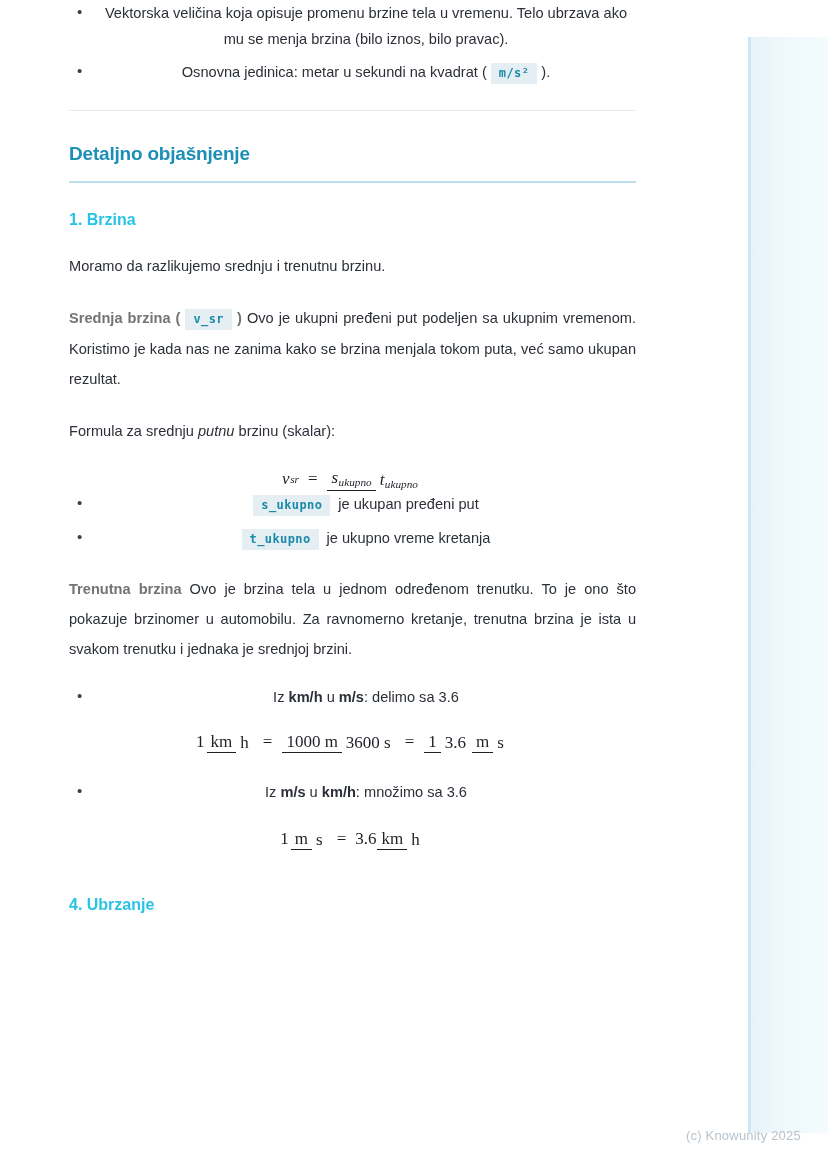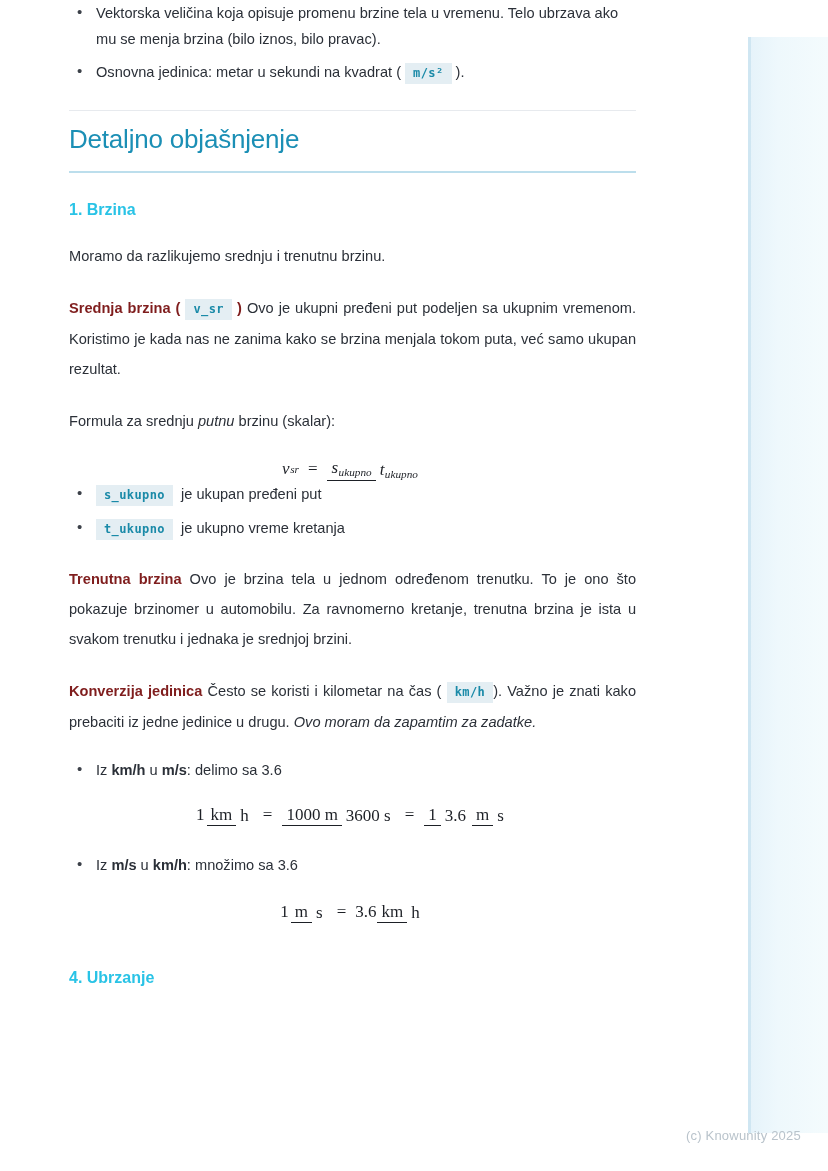--- a/index.html
+++ b/index.html
@@ -34,20 +34,21 @@
     left: 69px;
     top: 0;
     width: 567px;
   }
 
   
   ul.bullets {
     list-style: none;
     margin: 0;
     padding: 0;
+    text-align: center;
   }
   ul.bullets > li {
     position: relative;
     padding-left: 27px;
     font-size: 14.6px;
     line-height: 26px;
     color: #2b3038;
     margin: 0 0 7px 0;
   }
   ul.bullets > li::before {
@@ -66,24 +67,24 @@
   
   hr.sep {
     border: none;
     border-top: 1px solid #e7eaee;
     margin: 24px 0 0 0;
     width: 567px;
   }
 
   
   h1.section-title {
-    font-size: 26px;
-    font-weight: normal;
+    font-size: 19px;
+    font-weight: bold;
     color: #1b8fb5;
-    margin: 13px 0 0 0;
+    margin: 32px 0 0 0;
     letter-spacing: -0.2px;
   }
   .title-underline {
     border: none;
     border-top: 2px solid #bcdeec;
     margin: 16px 0 0 0;
     width: 567px;
   }
   h2.sub-title {
     font-size: 16px;
@@ -96,21 +97,21 @@
   }
 
   
   p.para {
     font-size: 14.6px;
     line-height: 30px;
     color: #2b3038;
     margin: 22px 0 0 0;
   }
   p.para.justify { text-align: justify; }
-  p.para b { font-weight: bold; color: #7f1d1d; }
+  p.para b { font-weight: bold; color: #737373; }
   p.para i { font-style: italic; }
 
   
   code.chip {
     font-family: "DejaVu Sans Mono", monospace;
     font-size: 12px;
     font-weight: bold;
     color: #1a8aa8;
     background: #e4eef3;
     border-radius: 0;
@@ -224,22 +225,20 @@
       <span>je ukupan pređeni put</span>
     </li>
     <li>
       <code class="chip">t_ukupno</code>
       <span>je ukupno vreme kretanja</span>
     </li>
   </ul>
 
   <p class="para justify"><b>Trenutna brzina</b><span> Ovo je brzina tela u jednom određenom trenutku. To je ono što pokazuje brzinomer u automobilu. Za ravnomerno kretanje, trenutna brzina je ista u svakom trenutku i jednaka je srednjoj brzini.</span></p>
 
-  <p class="para justify"><b>Konverzija jedinica</b><span> Često se koristi i kilometar na čas (</span>
-    <code class="chip">km/h</code><span>). Važno je znati kako prebaciti iz jedne jedinice u drugu. </span><i>Ovo moram da zapamtim za zadatke.</i></p>
 
   <ul class="bullets" style="margin-top:20px">
     <li><span>Iz </span><b>km/h</b><span> u </span><b>m/s</b><span>: delimo sa 3.6</span></li>
   </ul>
 
   <div class="math" style="margin-top:22px">
     <span class="row">
       <span class="up lead">1</span>
       <span class="frac">
         <span class="num up">km</span>

